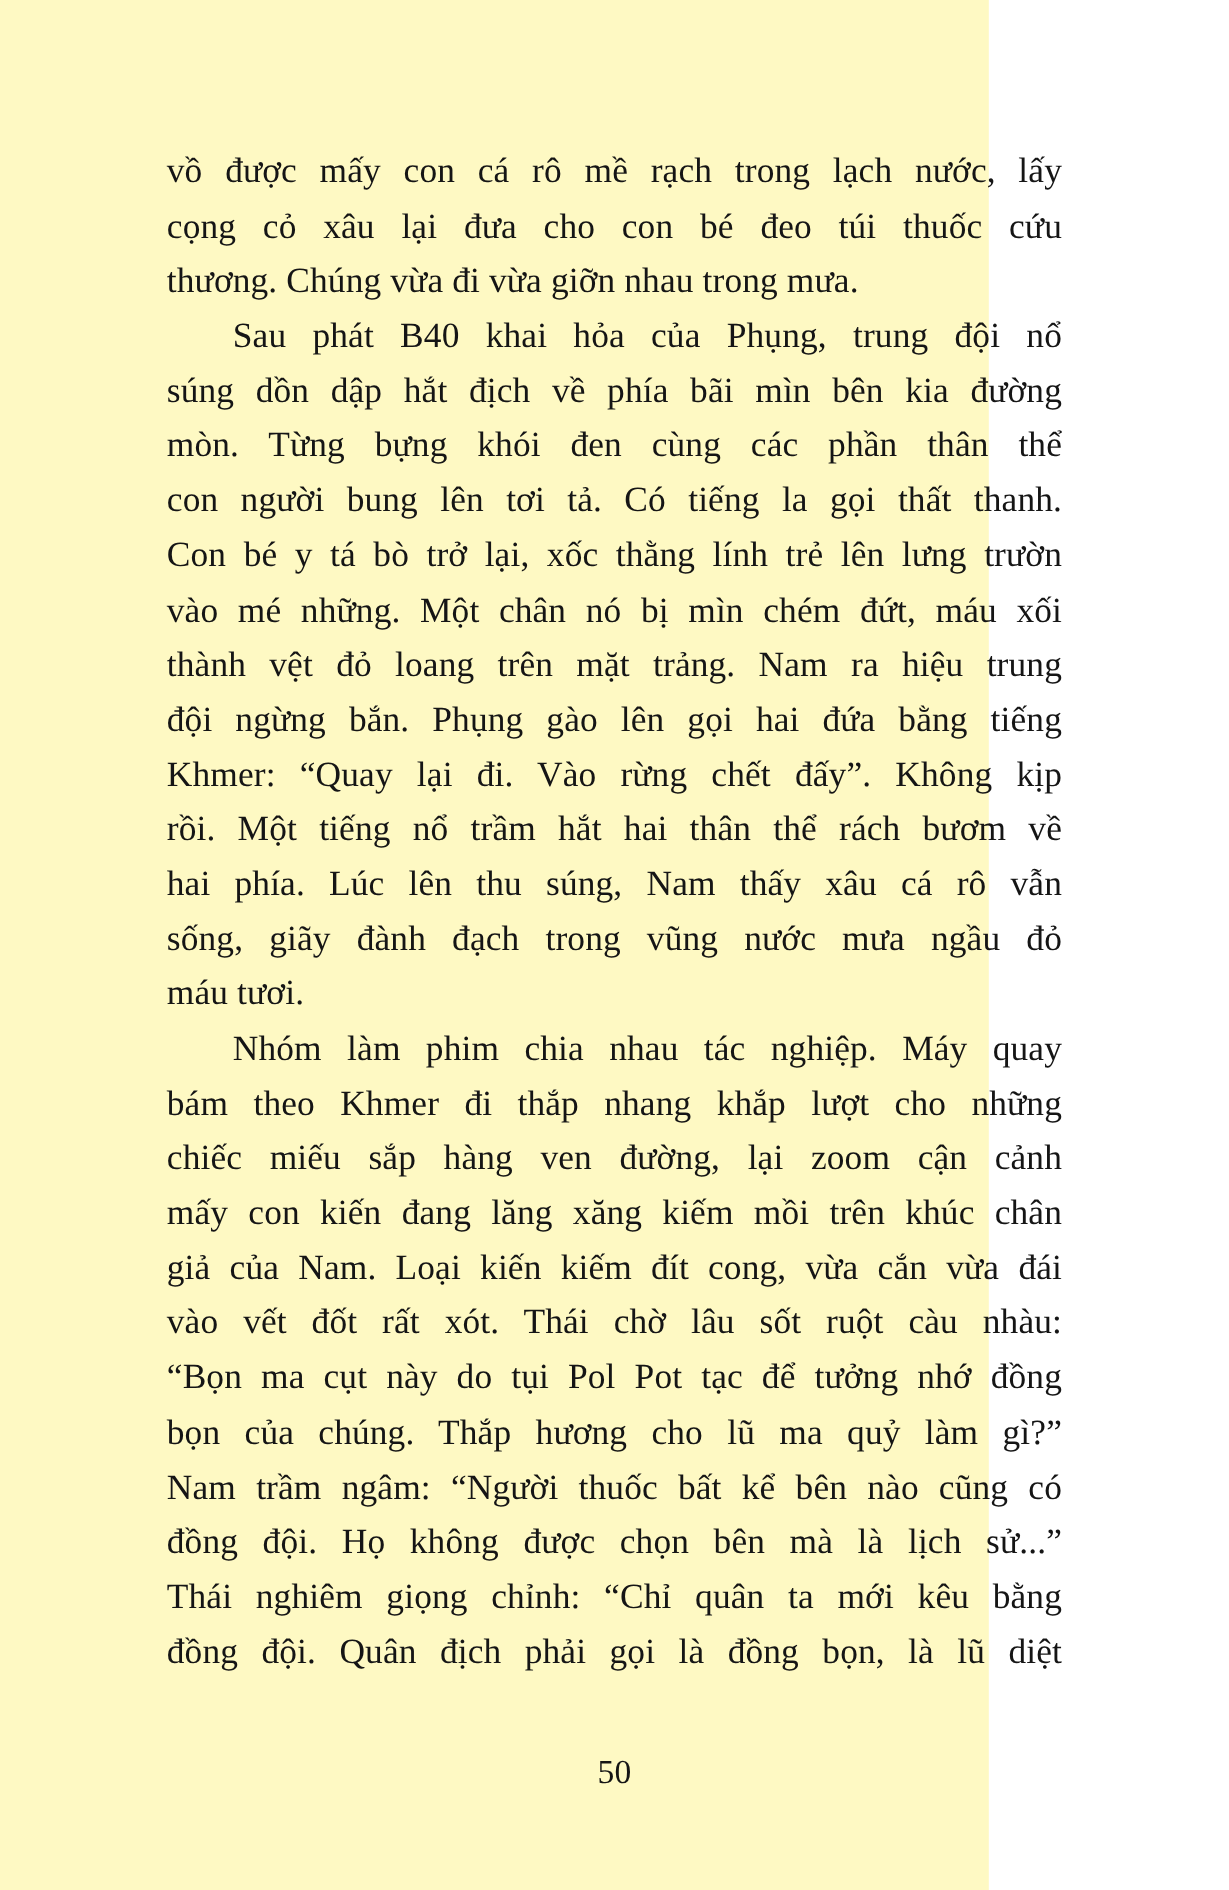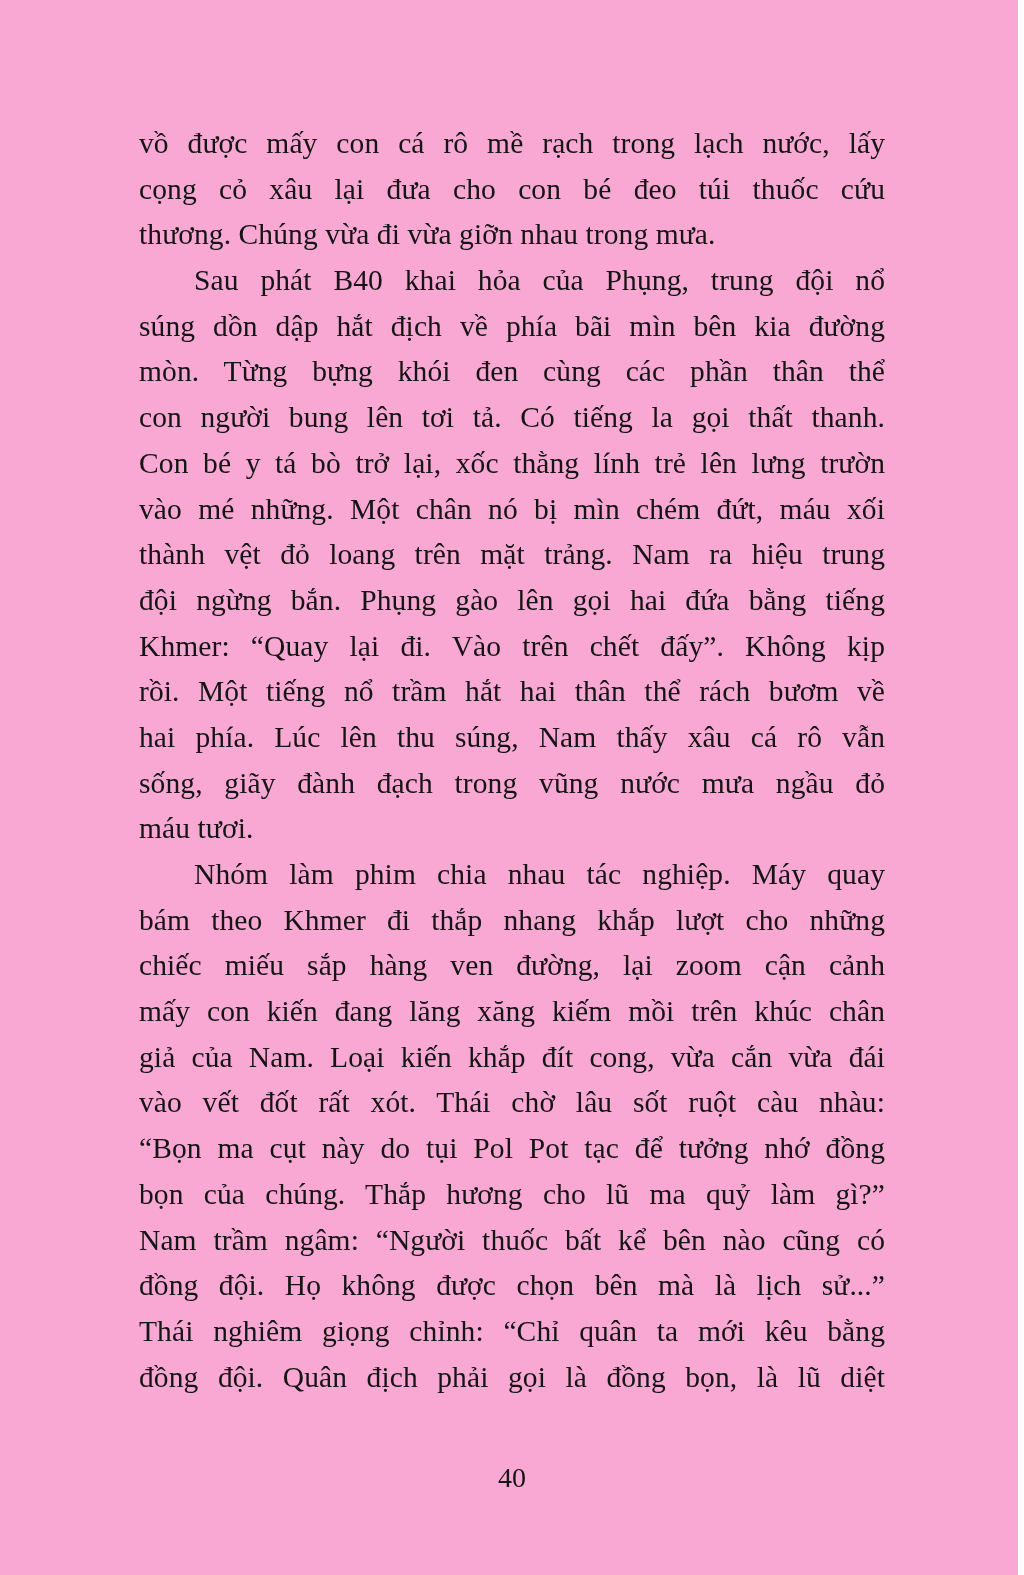--- a/index.html
+++ b/index.html
@@ -12,23 +12,23 @@
     height: 1575px;
     position: relative;
     font-family: "Liberation Serif", "DejaVu Serif", serif;
     color: #151515;
     overflow: hidden;
   }
   .page {
     position: absolute;
     left: 0;
     top: 0;
-    width: 1018px;
+    width: 824px;
     height: 1575px;
-    background: #f9a8d4;
+    background: #fef9c3;
   }
   .text-block {
     position: absolute;
     left: 139px;
     top: 121px;
     width: 746px;
     font-size: 29.5px;
     line-height: 45.7px;
     letter-spacing: 0.1px;
   }
@@ -75,35 +75,35 @@
       </div>
       <div class="paragraph">
         <div class="line indented">Sau phát B40 khai hỏa của Phụng, trung đội nổ</div>
         <div class="line">súng dồn dập hắt địch về phía bãi mìn bên kia đường</div>
         <div class="line">mòn. Từng bựng khói đen cùng các phần thân thể</div>
         <div class="line">con người bung lên tơi tả. Có tiếng la gọi thất thanh.</div>
         <div class="line">Con bé y tá bò trở lại, xốc thằng lính trẻ lên lưng trườn</div>
         <div class="line">vào mé những. Một chân nó bị mìn chém đứt, máu xối</div>
         <div class="line">thành vệt đỏ loang trên mặt trảng. Nam ra hiệu trung</div>
         <div class="line">đội ngừng bắn. Phụng gào lên gọi hai đứa bằng tiếng</div>
-        <div class="line">Khmer: “Quay lại đi. Vào trên chết đấy”. Không kịp</div>
+        <div class="line">Khmer: “Quay lại đi. Vào rừng chết đấy”. Không kịp</div>
         <div class="line">rồi. Một tiếng nổ trầm hắt hai thân thể rách bươm về</div>
         <div class="line">hai phía. Lúc lên thu súng, Nam thấy xâu cá rô vẫn</div>
         <div class="line">sống, giãy đành đạch trong vũng nước mưa ngầu đỏ</div>
         <div class="line last-left">máu tươi.</div>
       </div>
       <div class="paragraph">
         <div class="line indented">Nhóm làm phim chia nhau tác nghiệp. Máy quay</div>
         <div class="line">bám theo Khmer đi thắp nhang khắp lượt cho những</div>
         <div class="line">chiếc miếu sắp hàng ven đường, lại zoom cận cảnh</div>
         <div class="line">mấy con kiến đang lăng xăng kiếm mồi trên khúc chân</div>
-        <div class="line">giả của Nam. Loại kiến khắp đít cong, vừa cắn vừa đái</div>
+        <div class="line">giả của Nam. Loại kiến kiếm đít cong, vừa cắn vừa đái</div>
         <div class="line">vào vết đốt rất xót. Thái chờ lâu sốt ruột càu nhàu:</div>
         <div class="line">“Bọn ma cụt này do tụi Pol Pot tạc để tưởng nhớ đồng</div>
         <div class="line">bọn của chúng. Thắp hương cho lũ ma quỷ làm gì?”</div>
         <div class="line">Nam trầm ngâm: “Người thuốc bất kể bên nào cũng có</div>
         <div class="line">đồng đội. Họ không được chọn bên mà là lịch sử...”</div>
         <div class="line">Thái nghiêm giọng chỉnh: “Chỉ quân ta mới kêu bằng</div>
         <div class="line">đồng đội. Quân địch phải gọi là đồng bọn, là lũ diệt</div>
       </div>
     </div>
-  <div class="page-number">40</div>
+  <div class="page-number">50</div>
 </main>
 
 </body></html>

